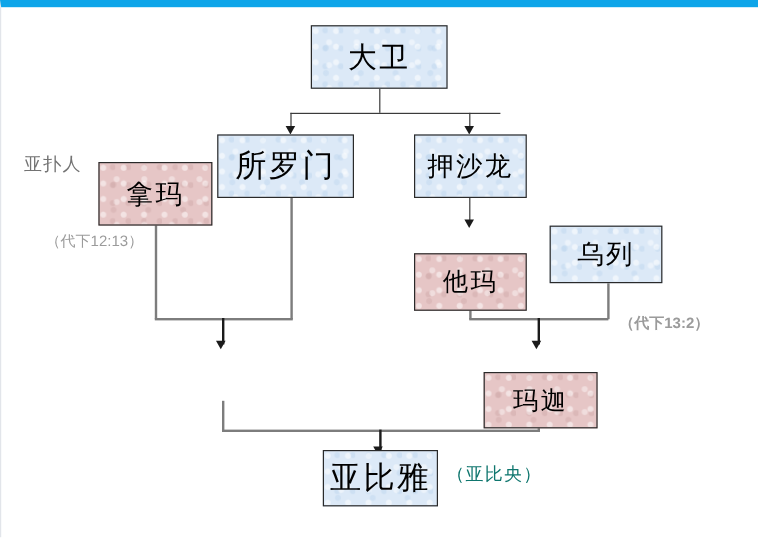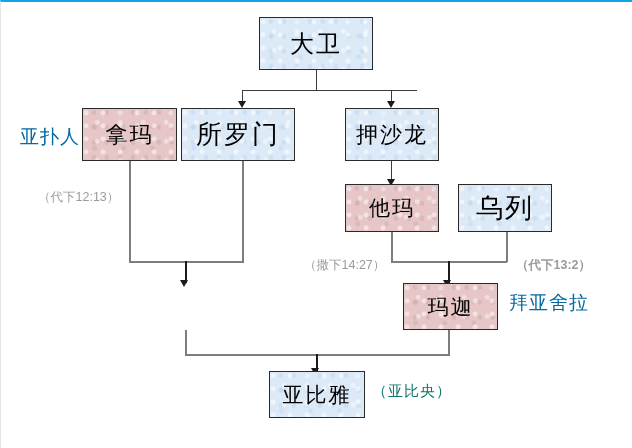--- a/index.html
+++ b/index.html
@@ -6,21 +6,21 @@
     margin: 0;
     padding: 0;
     background: #ffffff;
   }
   #canvas {
     position: relative;
     width: 632px;
     height: 448px;
     background: #ffffff;
     border-left: 1px solid #e2e5ea;
-    border-top: 2px solid #0ea5e9;
+    border-top: 6px solid #0ea5e9;
     box-sizing: border-box;
     overflow: hidden;
     font-family: "Liberation Sans", "DejaVu Sans", sans-serif;
   }
 
   
   .node {
     position: absolute;
     box-sizing: border-box;
     border: 1px solid #2a2a2a;
@@ -42,31 +42,32 @@
     background-size: 17px 13px, 23px 19px, 13px 15px, 29px 21px;
   }
   .node.female {
     background-color: #e6c6c6;
     background-image:
       radial-gradient(circle at 18% 30%, rgba(255,255,255,.5) 0 2px, transparent 3px),
       radial-gradient(circle at 62% 70%, rgba(255,255,255,.4) 0 2px, transparent 3px),
       radial-gradient(circle at 85% 22%, rgba(208,170,170,.5) 0 2px, transparent 3px),
       radial-gradient(circle at 40% 85%, rgba(208,170,170,.45) 0 2px, transparent 3px);
     background-size: 17px 13px, 23px 19px, 13px 15px, 29px 21px;
+    margin-top: 23px;
   }
 
   
   .label {
     position: absolute;
     white-space: nowrap;
     z-index: 5;
   }
   .label.ethnic {
-    color: #0369a1;
-    font-size: 19px;
+    color: #737373;
+    font-size: 15px;
     letter-spacing: 1px;
   }
   .label.ref {
     color: #9b9b9b;
     font-size: 12.5px;
     letter-spacing: 0px;
     margin-top: 22px;
   }
   .label.alias {
     color: #0f766e;
@@ -132,33 +133,31 @@
   <div class="node male" style="left:258px; top:15px;  width:114px; height:53px; font-size:24px;">大卫</div>
 
   <div class="node female" style="left:81px;  top:106px; width:95px;  height:53px; font-size:22px;">拿玛</div>
 
   <div class="node male" style="left:180px; top:106px; width:114px;  height:53px; font-size:26px;">所罗门</div>
 
   <div class="node male" style="left:344px; top:106px; width:94px;  height:53px; font-size:22px;">押沙龙</div>
 
   <div class="node female" style="left:344px; top:182px; width:94px;  height:48px; font-size:21px;">他玛</div>
 
-  <div class="node male" style="left:457px; top:182px; width:94px;  height:48px; font-size:27px;">乌列</div>
+  <div class="node male" style="left:457px; top:182px; width:94px;  height:48px; font-size:22px;">乌列</div>
 
 
   <div class="node female" style="left:402px; top:281px; width:95px;  height:47px; font-size:21px;">玛迦</div>
 
-  <div class="node male" style="left:268px; top:369px; width:96px;  height:47px; font-size:21px;">亚比雅</div>
+  <div class="node male" style="left:268px; top:369px; width:96px;  height:47px; font-size:26px;">亚比雅</div>
 
   <div class="label ethnic" style="left:19px; top:122px;">亚扑人</div>
 
-  <div class="label ethnic" style="left:508px; top:288px;">拜亚舍拉</div>
 
   <div class="label ref" style="left:37px; top:165px;">（代下12:13）</div>
 
-  <div class="label ref" style="left:303px; top:233px;">（撒下14:27）</div>
 
   <div class="label ref" style="left:515px; top:233px;font-weight:bold;">（代下13:2）</div>
 
 
   <div class="label alias" style="left:371px; top:380px;">（亚比央）</div>
 
 </div>
 
 </body></html>

